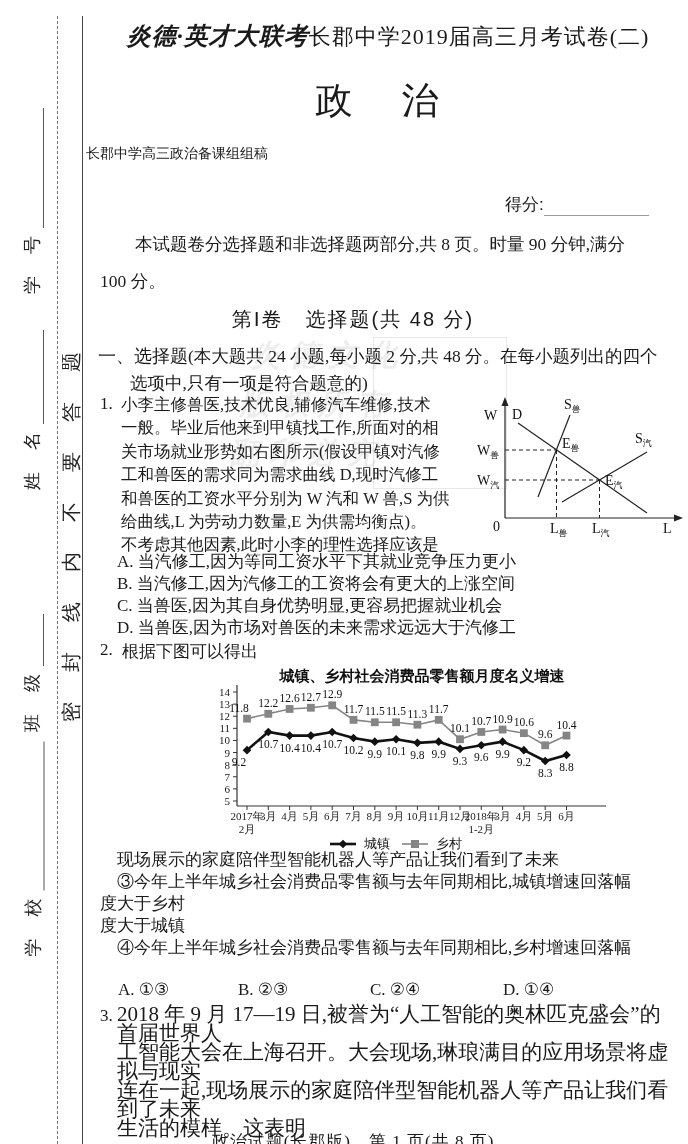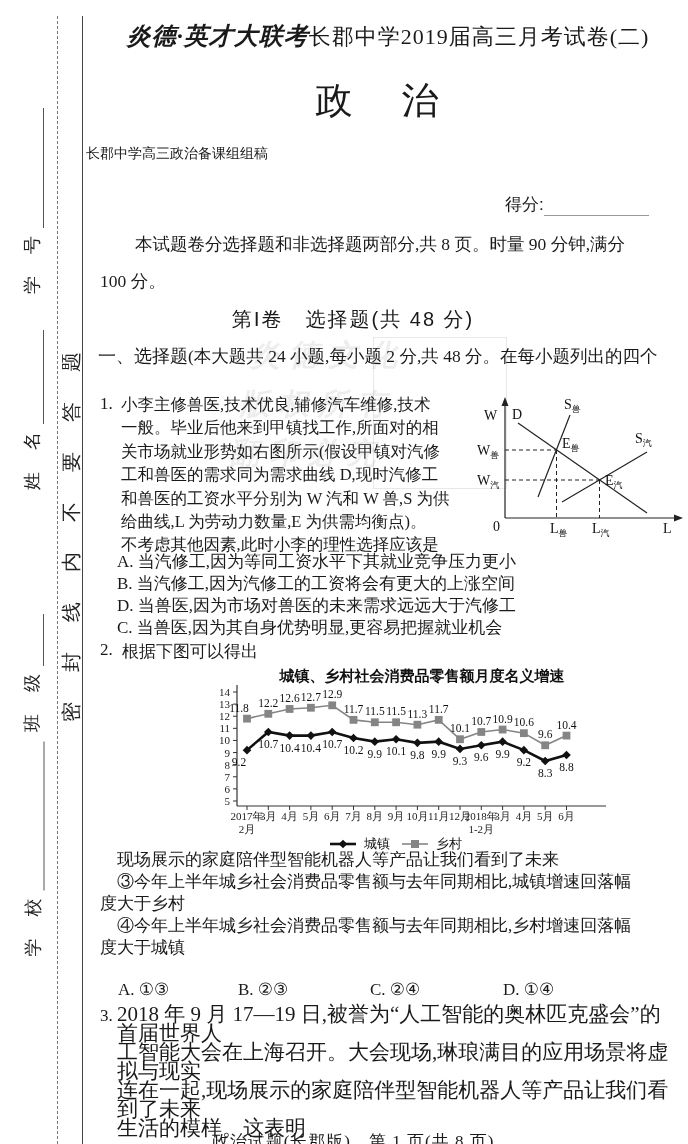--- a/index.html
+++ b/index.html
@@ -106,20 +106,21 @@
 <div class="abs score">
   <span class="hei">得分:</span><span class="scoreline"></span>
 </div>
 
 <div class="abs intro pre">　　本试题卷分选择题和非选择题两部分,共 8 页。时量 90 分钟,满分
 100 分。</div>
 
 <div class="abs sec1 hei">第Ⅰ卷　选择题(共 48 分)</div>
 <div class="abs dirs">
   <div><span class="hei lead">一、选择题</span><span>(本大题共 24 小题,每小题 2 分,共 48 分。在每小题列出的四个</span></div>
+  <div class="dir2">选项中,只有一项是符合题意的)</div>
 </div>
 
 <div class="abs qnum q1num">1.</div>
 <div class="abs q1text pre">小李主修兽医,技术优良,辅修汽车维修,技术
 一般。毕业后他来到甲镇找工作,所面对的相
 关市场就业形势如右图所示(假设甲镇对汽修
 工和兽医的需求同为需求曲线 D,现时汽修工
 和兽医的工资水平分别为 W 汽和 W 兽,S 为供
 给曲线,L 为劳动力数量,E 为供需均衡点)。
 不考虑其他因素,此时小李的理性选择应该是</div>
@@ -146,22 +147,22 @@
   <text x="143" y="93"><tspan>E</tspan><tspan class="sub" dy="3">汽</tspan></text>
   <text x="15" y="63"><tspan>W</tspan><tspan class="sub" dy="3">兽</tspan></text>
   <text x="15" y="93"><tspan>W</tspan><tspan class="sub" dy="3">汽</tspan></text>
   <text x="88" y="141"><tspan>L</tspan><tspan class="sub" dy="3">兽</tspan></text>
   <text x="130" y="141"><tspan>L</tspan><tspan class="sub" dy="3">汽</tspan></text>
 </svg>
 
 <div class="abs q1opts">
   <div>A. 当汽修工,因为等同工资水平下其就业竞争压力更小</div>
   <div>B. 当汽修工,因为汽修工的工资将会有更大的上涨空间</div>
+  <div>C. 当兽医,因为其自身优势明显,更容易把握就业机会</div>
   <div>D. 当兽医,因为市场对兽医的未来需求远远大于汽修工</div>
-  <div>C. 当兽医,因为其自身优势明显,更容易把握就业机会</div>
 </div>
 
 <div class="abs qnum q2num">2.</div>
 <div class="abs q2stem">根据下图可以得出</div>
 
 <div class="abs chart"><svg width="436" height="196" viewBox="0 0 436 196">
       <text x="210" y="18" text-anchor="middle" class="ct">城镇、乡村社会消费品零售额月度名义增速</text>
       <line x1="25" y1="22" x2="25" y2="143" stroke="#333" stroke-width="1.2"></line>
       <line x1="25" y1="143" x2="394" y2="143" stroke="#333" stroke-width="1.2"></line>
       <line x1="21" y1="137.99" x2="25" y2="137.99" stroke="#333" stroke-width="1"></line>
@@ -289,22 +290,22 @@
       <text x="152" y="185" class="lg">城镇</text>
       <line x1="190" y1="181" x2="216" y2="181" stroke="#858585" stroke-width="1.6"></line>
       <rect x="199" y="177" width="8" height="8" fill="#858585"></rect>
       <text x="224" y="185" class="lg">乡村</text>
     </svg></div>
 
 <div class="abs stmts">
   <div class="stmt">现场展示的家庭陪伴型智能机器人等产品让我们看到了未来</div>
   <div class="stmt">③今年上半年城乡社会消费品零售额与去年同期相比,城镇增速回落幅</div>
   <div class="stmt hang">度大于乡村</div>
+  <div class="stmt hang">度大于城镇</div>
   <div class="stmt">④今年上半年城乡社会消费品零售额与去年同期相比,乡村增速回落幅</div>
-  <div class="stmt hang">度大于城镇</div>
 </div>
 <div class="abs answers">
   <span class="ansA">A. ①③</span>
   <span class="ansB">B. ②③</span>
   <span class="ansC">C. ②④</span>
   <span class="ansD">D. ①④</span>
 </div>
 
 <div class="abs qnum q3num">3.</div>
 <div class="abs q3text pre">2018 年 9 月 17—19 日,被誉为“人工智能的奥林匹克盛会”的首届世界人

